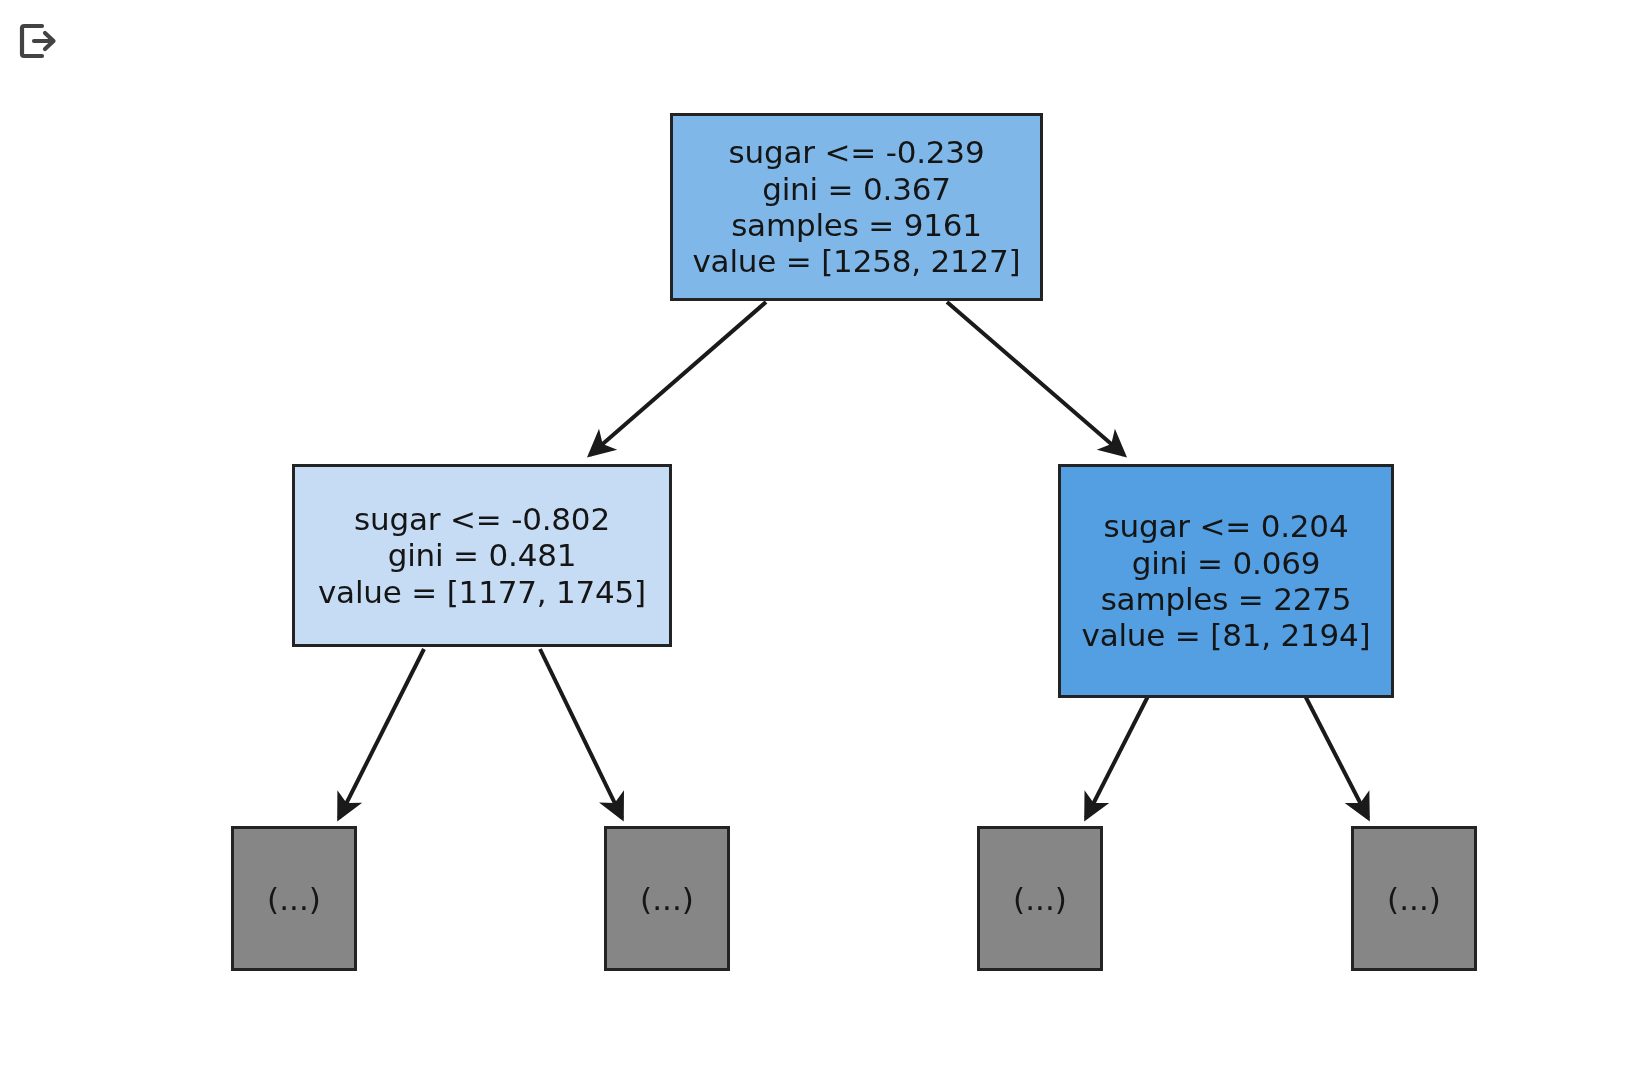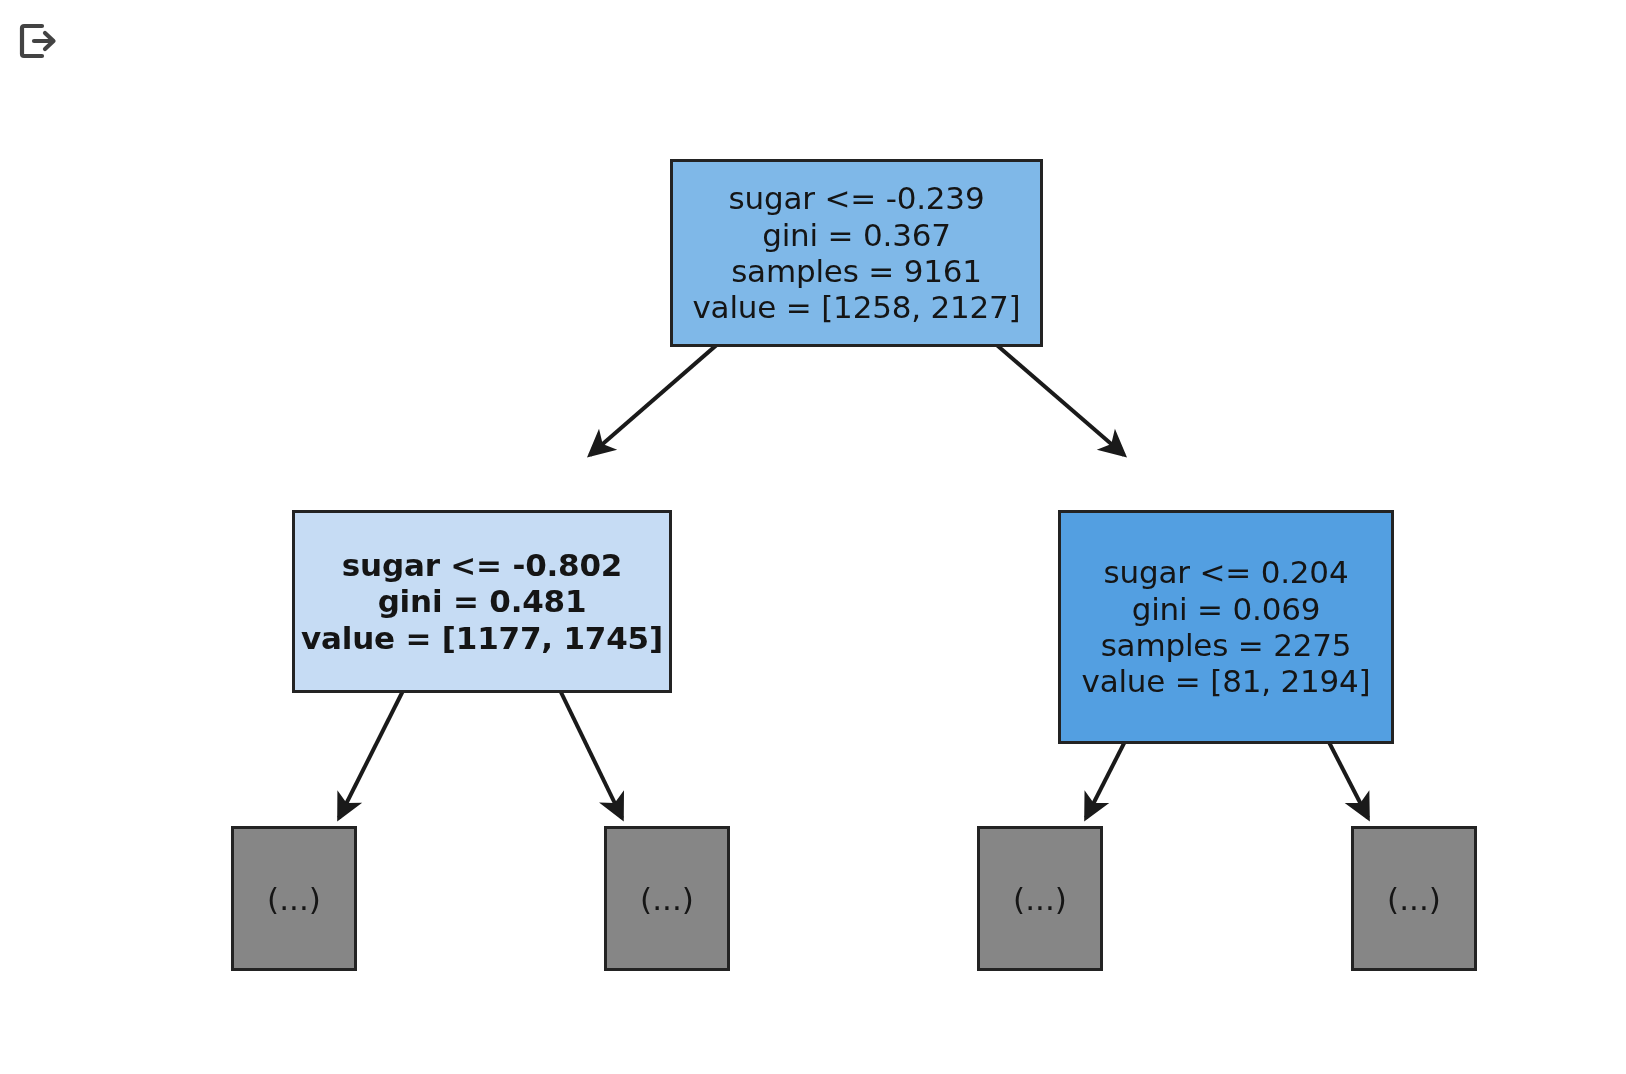--- a/index.html
+++ b/index.html
@@ -50,21 +50,20 @@
     box-sizing: border-box;
     border: 3px solid #232323;
     display: flex;
     flex-direction: column;
     align-items: center;
     justify-content: center;
     text-align: center;
     color: #151515;
     line-height: 1.17;
     white-space: nowrap;
-    margin-top: 46px;
   }
   .tree-node .node-line {
     display: block;
     font-size: 31px;
     letter-spacing: -0.2px;
   }
 
   .leaf-node {
     position: absolute;
     box-sizing: border-box;
@@ -72,21 +71,21 @@
     background: #868686;
     display: flex;
     align-items: center;
     justify-content: center;
     color: #151515;
     font-size: 31px;
   }
 
   
   #node-root   { left: 670px; top: 113px; width: 373px; height: 188px; }
-  #node-left   { left: 292px; top: 464px; width: 380px; height: 183px; font-weight: bold; }
+  #node-left   { left: 292px; top: 464px; width: 380px; height: 183px; }
   #node-right  { left: 1058px; top: 464px; width: 336px; height: 234px; }
 
   #leaf-1 { left: 231px;  top: 826px; width: 126px; height: 145px; }
   #leaf-2 { left: 604px;  top: 826px; width: 126px; height: 145px; }
   #leaf-3 { left: 977px;  top: 826px; width: 126px; height: 145px; }
   #leaf-4 { left: 1351px; top: 826px; width: 126px; height: 145px; }
 </style>
 </head>
 <body>
 

